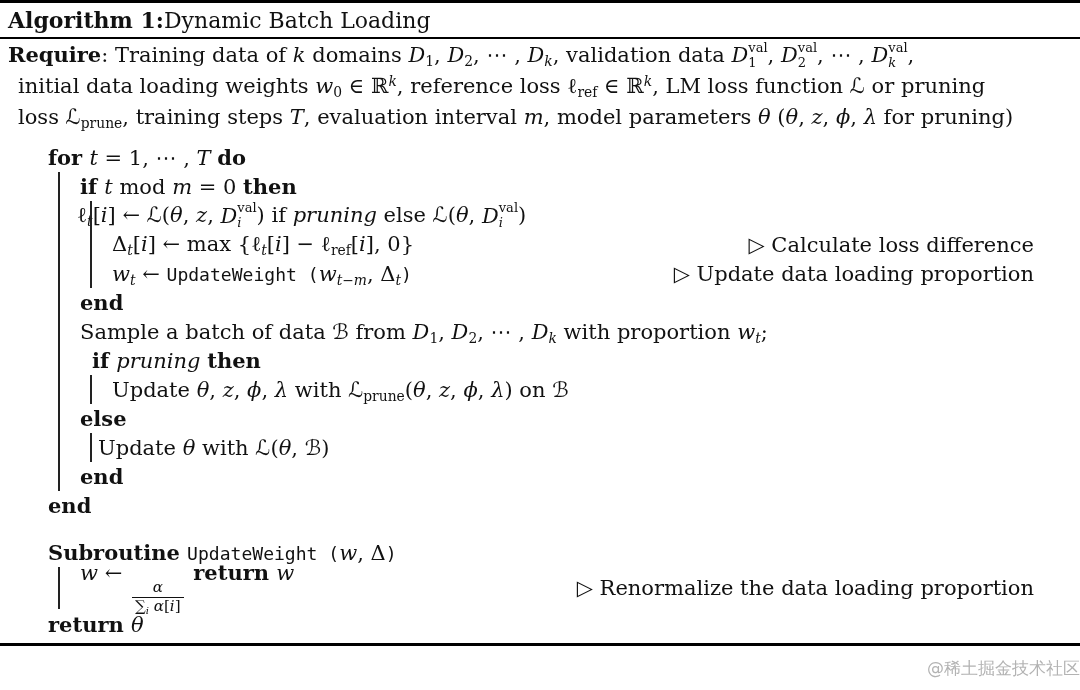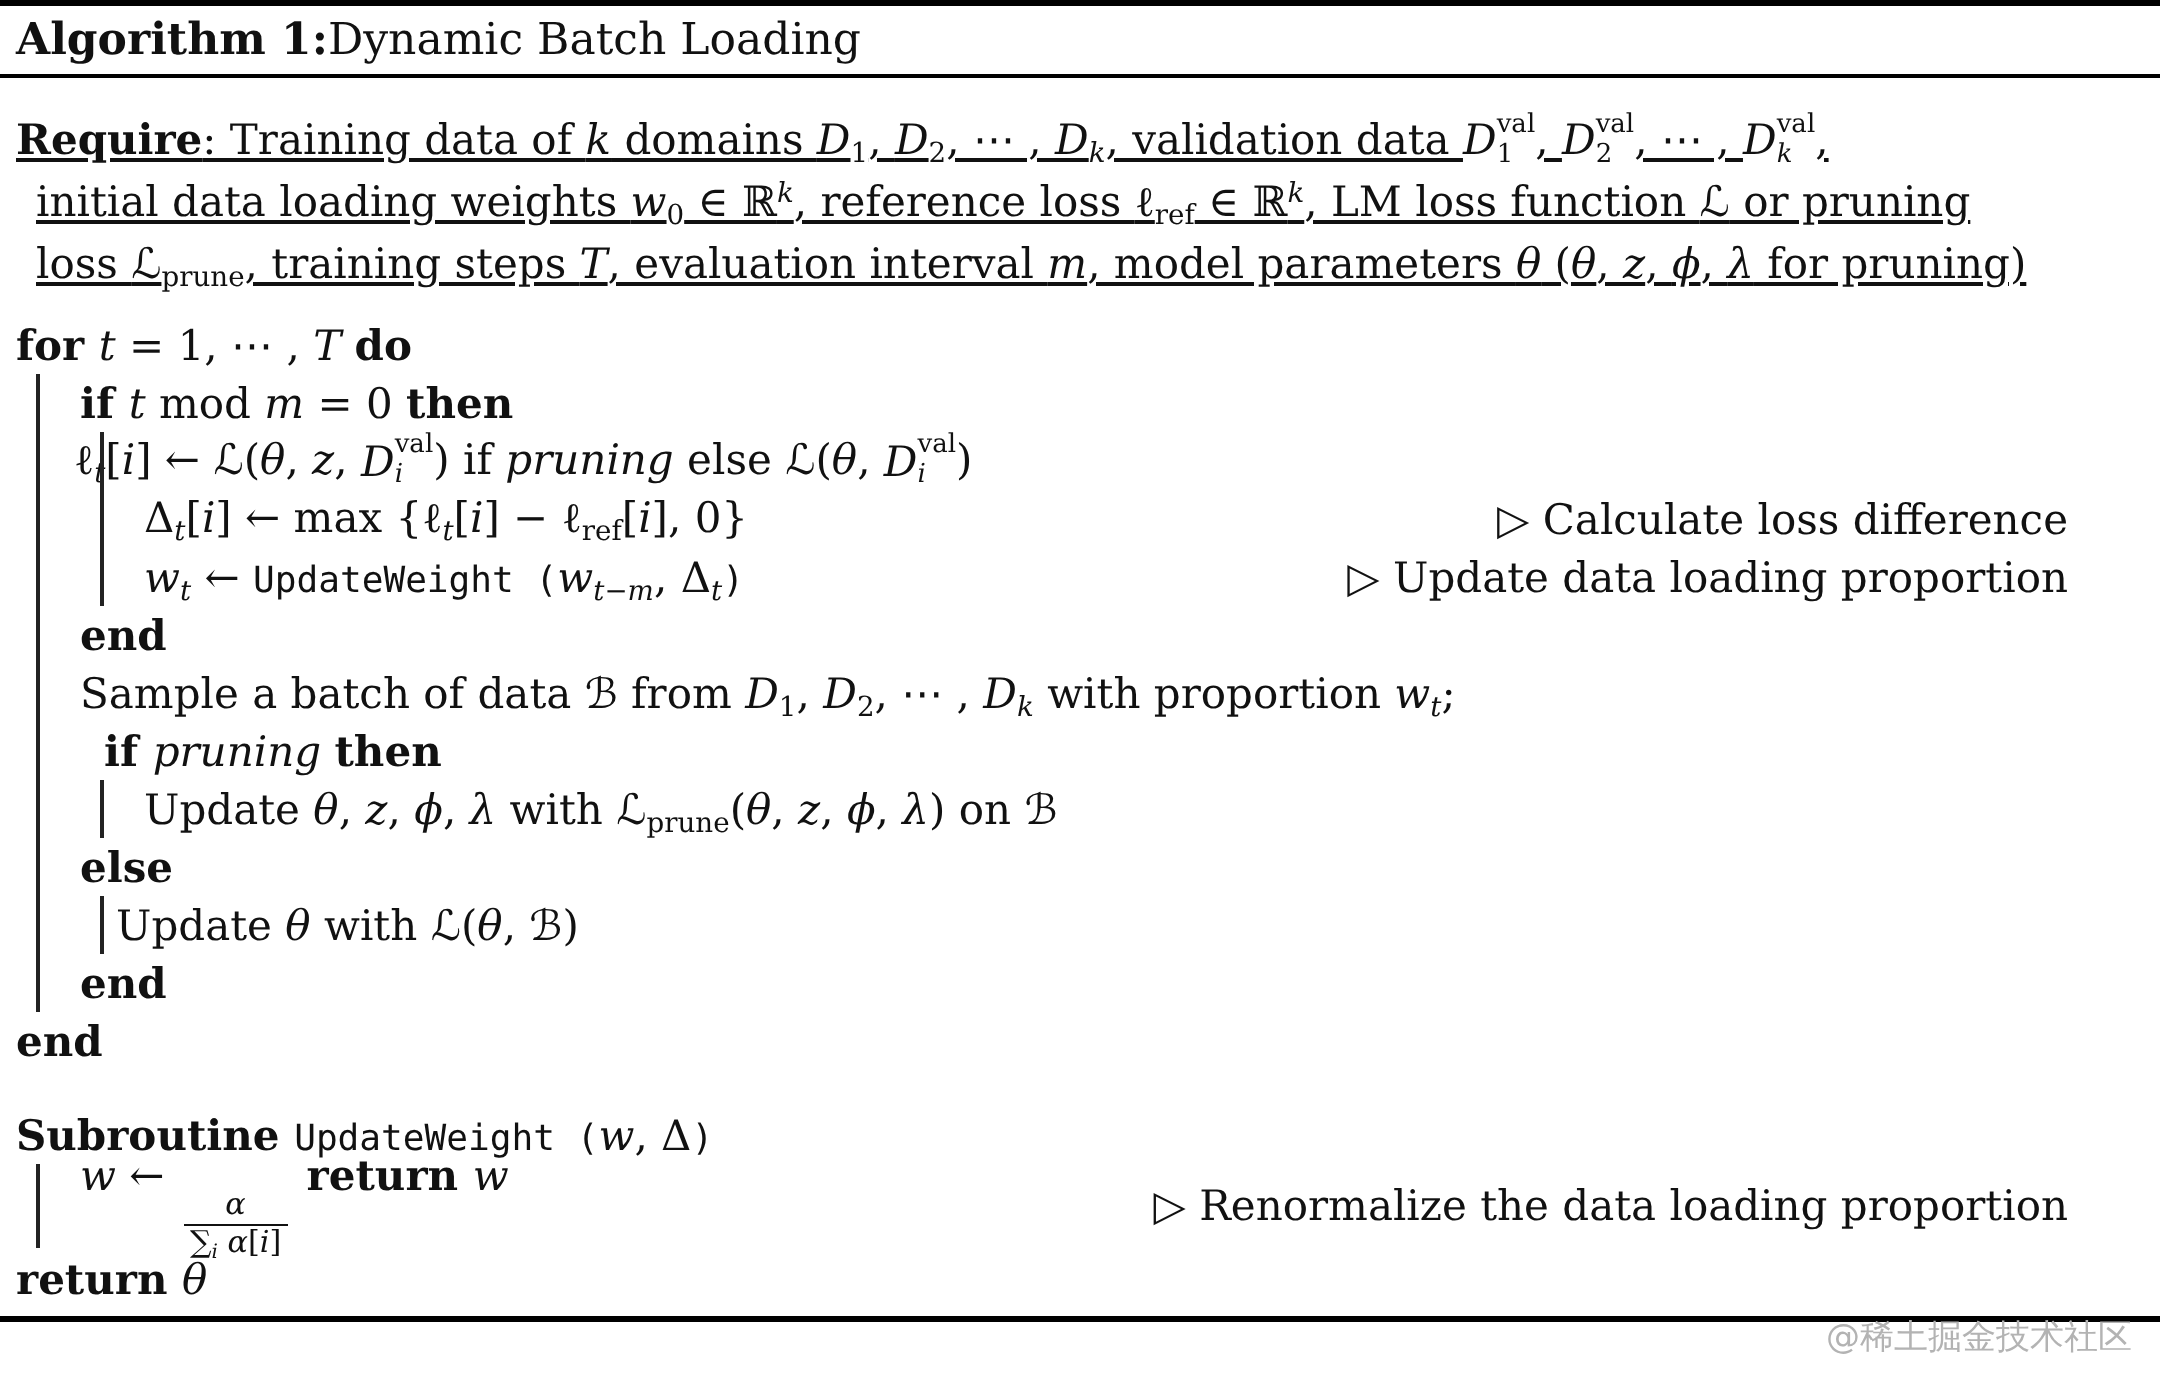--- a/index.html
+++ b/index.html
@@ -4,42 +4,42 @@
 <style>
   html,body{margin:0;padding:0;background:#fff;}
   .fig{
     position:relative;width:1080px;height:690px;background:#ffffff;color:#111;
     font-family:"DejaVu Serif","Liberation Serif",serif;font-size:21px;overflow:hidden;
   }
   .titlebar{
     border-top:3px solid #000;border-bottom:2px solid #000;height:34px;
     display:flex;align-items:center;padding-left:8px;font-size:22px;white-space:nowrap;
   }
-  .req{padding:15px 0 3px;text-decoration:underline;}
+  .req{padding:0 0 3px;}
   .req-line{line-height:31px;padding-left:8px;white-space:nowrap;}
   .req-line.cont{padding-left:18px;}
   .algo{padding-top:7px;}
-  .algo-line{position:relative;display:flex;align-items:center;height:29px;white-space:nowrap;}
+  .algo-line{position:relative;display:flex;align-items:center;height:29px;white-space:nowrap;margin-left:40px;}
   .algo-line.tall{height:42px;}
   .algo-line.last{height:31px;}
   .algo-gap{height:18px;}
   .bar{position:absolute;top:0;bottom:0;width:1.6px;background:#222;}
   .cmt{margin-left:auto;padding-right:46px;}
   .bb{font-weight:bold;}
   .it{font-style:italic;}
   .cal{font-family:"DejaVu Serif","DejaVu Sans",serif;}
   .mono{font-family:"DejaVu Sans Mono","Liberation Mono",monospace;font-size:0.86em;}
   .sub{font-size:0.66em;vertical-align:-0.3em;line-height:0;}
   .sup{font-size:0.66em;vertical-align:0.5em;line-height:0;}
   .stk{display:inline-flex;align-items:center;}
   .scr{display:inline-flex;flex-direction:column;align-items:flex-start;font-size:0.62em;line-height:1.08;vertical-align:-0.55em;}
   .frac{display:inline-flex;flex-direction:column;align-items:center;font-size:0.72em;line-height:1.18;vertical-align:-0.8em;text-align:center;margin:0 3px;}
   .frac .den{border-top:1.4px solid #111;padding:0 3px;}
   .rule-bottom{border-top:3px solid #000;margin-top:3px;}
-  .wm{position:absolute;right:14px;top:657px;font-family:"DejaVu Sans","Liberation Sans",sans-serif;font-size:17px;color:#b3b3b3;z-index:2;}
+  .wm{position:absolute;right:0;top:657px;font-family:"DejaVu Sans","Liberation Sans",sans-serif;font-size:17px;color:#b3b3b3;z-index:2;}
 </style>
 </head>
 <body>
 
 <div class="fig">
   <div class="titlebar">
     <span class="bb">Algorithm 1:</span>
       <span> Dynamic Batch Loading</span>
   </div>
   <div class="req" id="require-block">

